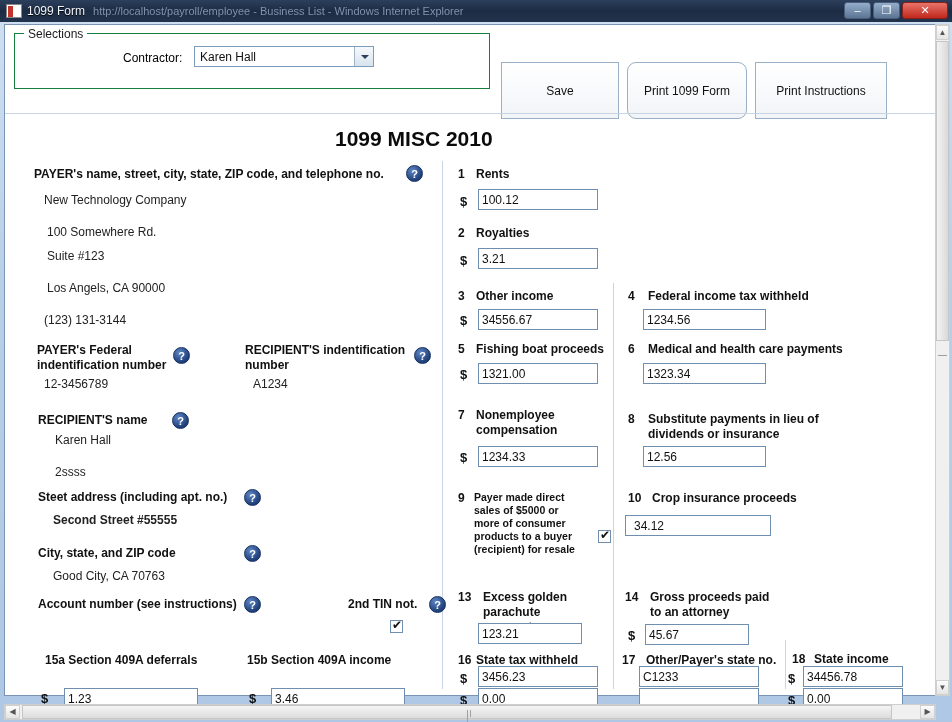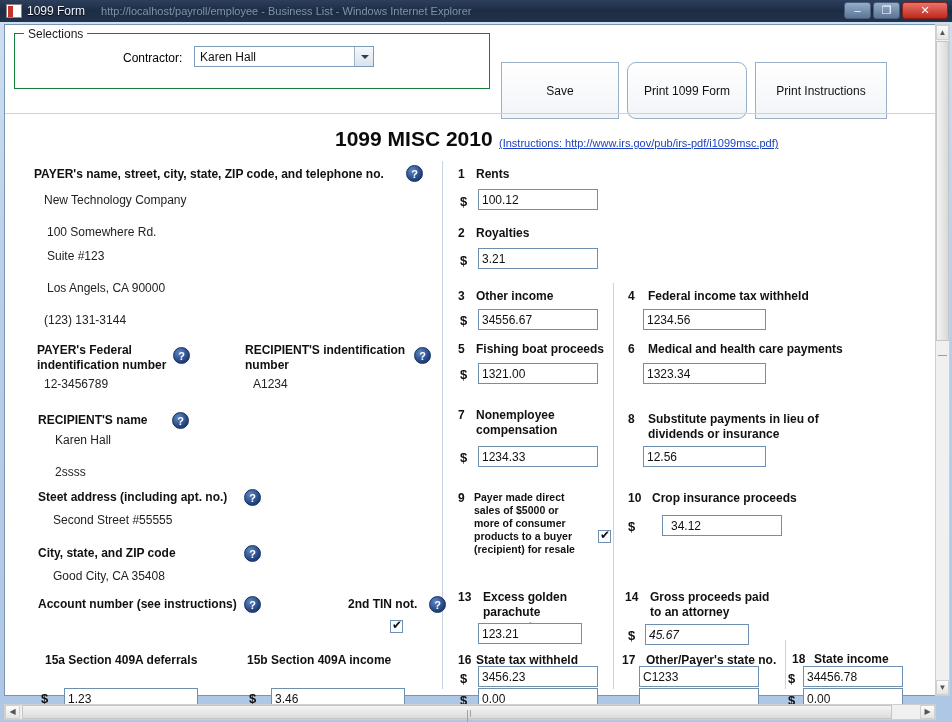--- a/index.html
+++ b/index.html
@@ -27,21 +27,21 @@
     background:#fff; border:1px solid #888; position:relative; flex:none;
   }
   .title-icon:before{
     content:""; position:absolute; left:1px; top:1px; width:5px; height:11px; background:#c3342c;
   }
   .title-text {
     color:#eef3fa; font-size:12px; text-shadow:0 1px 1px #000;
     white-space:nowrap; overflow:hidden;
   }
   .title-sub {
-    color:#9fb3cd; font-size:11px; margin-left:16px; opacity:.75;
+    color:#9fb3cd; font-size:11px; margin-left:8px; opacity:.75;
     white-space:nowrap; overflow:hidden; text-overflow:ellipsis; flex:1;
   }
   .win-btns { position:absolute; right:4px; top:2px; display:flex; gap:2px; }
   .win-btn {
     width:27px; height:17px; border:1px solid #4a5e7c; border-radius:3px;
     background:linear-gradient(180deg,#8fa9c8,#5d7characters);
     background:linear-gradient(180deg,#93adcb,#5c7594);
     color:#fff; font-size:11px; line-height:15px; text-align:center;
   }
   .win-btn.close { background:linear-gradient(180deg,#e8746a,#c0281c); border-color:#8d2118; width:46px;}
@@ -181,21 +181,20 @@
       <span class="btn"></span>
     </div>
 
     <div class="bigbtn" id="btn-save">Save</div>
     <div class="bigbtn" id="btn-print-form">Print 1099 Form</div>
     <div class="bigbtn" id="btn-print-instr">Print Instructions</div>
 
     <div class="hr"></div>
 
     <div class="form-title">1099 MISC 2010</div>
-    <a class="instr-link" href="#">(Instructions: http://www.irs.gov/pub/irs-pdf/i1099msc.pdf)</a>
 
     <div class="vline" style="left:437px; top:136px; height:528px;"></div>
     <div class="vline" style="left:608px; top:258px; height:406px;"></div>
     <div class="vline" style="left:780px; top:615px; height:49px;"></div>
 
     <span class="lbl b" style="left:29px; top:142px;">PAYER's name, street, city, state, ZIP code, and telephone no.</span>
     <span class="help" style="left:401px; top:140px;">?</span>
 
     <span class="val" style="left:39px; top:168px;">New Technology Company</span>
     <span class="val" style="left:42px; top:200px;">100 Somewhere Rd.</span>
@@ -211,25 +210,25 @@
     <span class="help" style="left:409px; top:322px;">?</span>
     <span class="val" style="left:248px; top:352px;">A1234</span>
 
     <span class="lbl b" style="left:33px; top:388px;">RECIPIENT'S name</span>
     <span class="help" style="left:167px; top:387px;">?</span>
     <span class="val" style="left:50px; top:408px;">Karen Hall</span>
     <span class="val" style="left:50px; top:440px;">2ssss</span>
 
     <span class="lbl b" style="left:33px; top:465px;">Steet address (including apt. no.)</span>
     <span class="help" style="left:239px; top:464px;">?</span>
-    <span class="val" style="left:48px; top:488px;">Second Street #55555</span>
+    <span class="val" style="left:48px; top:488px;font-weight:bold;">Second Street #55555</span>
 
     <span class="lbl b" style="left:33px; top:521px;">City, state, and ZIP code</span>
     <span class="help" style="left:239px; top:520px;">?</span>
-    <span class="val" style="left:48px; top:544px;">Good City, CA 35408</span>
+    <span class="val" style="left:48px; top:544px;">Good City, CA 70763</span>
 
     <span class="lbl b" style="left:33px; top:572px;">Account number (see instructions)</span>
     <span class="help" style="left:239px; top:571px;">?</span>
 
     <span class="lbl b" style="left:343px; top:572px;">2nd TIN not.</span>
     <span class="help" style="left:424px; top:571px;">?</span>
     <span class="chk" style="left:385px; top:595px;"></span>
 
     <span class="lbl b" style="left:40px; top:628px;">15a Section 409A deferrals</span>
     <span class="dollar" style="left:36px; top:666px;">$</span>
@@ -276,30 +275,30 @@
     <span class="lbl b" style="left:643px; top:387px; width:175px; line-height:15px;">Substitute payments in lieu of dividends or insurance</span>
     <input class="tbox" style="left: 638px; top: 421px; width: 123px;" value="12.56">
 
     <span class="boxnum" style="left:453px; top:466px;">9</span>
     <span class="lbl b" style="left:469px; top:466px; width:110px; font-size:10.5px; line-height:13px;">Payer made direct sales of $5000 or more of consumer products to a buyer (recipient) for resale</span>
     <span class="chk" style="left:593px; top:505px;"></span>
 
     <span class="boxnum" style="left:623px; top:466px;">10</span>
     <span class="lbl b" style="left:647px; top:466px;">Crop insurance proceeds</span>
     <span class="dollar" style="left:623px; top:494px;">$</span>
-    <input class="tbox" style="left: 657px; top: 490px; width: 120px; padding-left: 8px;" value="34.12">
+    <input class="tbox" style="left: 620px; top: 490px; width: 146px; padding-left: 8px;" value="34.12">
 
     <span class="boxnum" style="left:453px; top:565px;">13</span>
     <span class="lbl b" style="left:478px; top:565px; width:105px; line-height:15px;">Excess golden parachute payments</span>
     <input class="tbox" style="left: 473px; top: 598px; width: 104px;" value="123.21">
 
     <span class="boxnum" style="left:620px; top:565px;">14</span>
     <span class="lbl b" style="left:645px; top:565px; width:130px; line-height:15px;">Gross proceeds paid to an attorney</span>
     <span class="dollar" style="left:623px; top:603px;">$</span>
-    <input class="tbox" style="left: 640px; top: 599px; width: 104px; font-style: italic;" value="45.67">
+    <input class="tbox" style="left: 640px; top: 599px; width: 104px;" value="45.67">
 
     <span class="boxnum" style="left:453px; top:628px;">16</span>
     <span class="lbl b" style="left:471px; top:628px;">State tax withheld</span>
     <span class="dollar" style="left:455px; top:646px;">$</span>
     <input class="tbox" style="left: 473px; top: 641px; width: 120px;" value="3456.23">
     <span class="dollar" style="left:455px; top:668px;">$</span>
     <input class="tbox" style="left: 473px; top: 663px; width: 120px;" value="0.00">
 
     <span class="boxnum" style="left:617px; top:628px;">17</span>
     <span class="lbl b" style="left:641px; top:628px;">Other/Payer's state no.</span>

